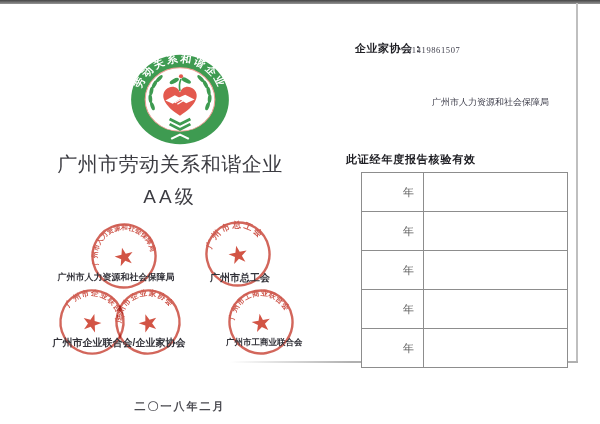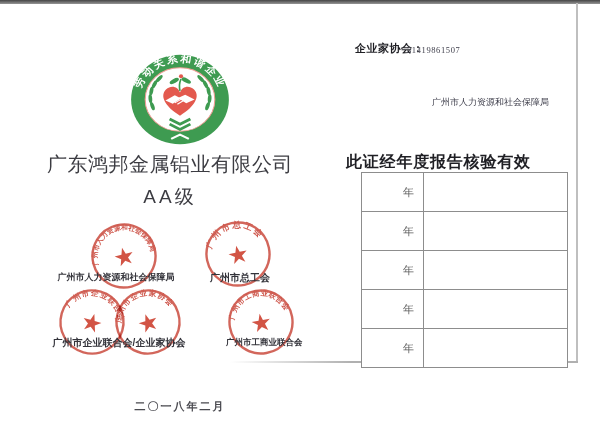--- a/index.html
+++ b/index.html
@@ -37,21 +37,21 @@
   
   .seal{position:absolute;mix-blend-mode:multiply;opacity:.9;}
   .seal-ring{fill:none;stroke:var(--seal,#c9463a);stroke-width:2.4;opacity:.92;}
   .seal-text{fill:var(--seal,#c9463a);font-weight:600;text-anchor:middle;
              font-family:"Liberation Sans",sans-serif;}
   .seal-star{font-size:24px;fill:#cd4130;text-anchor:middle;font-family:"DejaVu Sans",sans-serif;}
 
   
   .rlabel{font-size:11px;font-weight:700;color:#1f1f24;letter-spacing:0.5px;white-space:nowrap;}
   .rvalue{font-family:"Liberation Serif",serif;color:#3d3d4a;white-space:nowrap;}
-  .note{font-size:16px;font-weight:700;color:#1f1f24;letter-spacing:0.8px;white-space:nowrap;}
+  .note{font-size:11px;font-weight:700;color:#1f1f24;letter-spacing:0.8px;white-space:nowrap;}
   .vtable{border-collapse:collapse;table-layout:fixed;background:#fff;}
   .vtable td{border:1px solid #8d8d8d;height:38px;padding:0;}
   .yc{width:52px;text-align:right;padding-right:9px !important;
       font-family:"Liberation Serif",serif;font-size:11px;color:#5c5c5c;}
   .vc{width:143px;}
 </style>
 </head>
 <body>
 
 <div id="canvas">
@@ -94,21 +94,21 @@
     <g>
       <path class="stem" d="M50,41 C49,36 49.5,32 51,28.5"></path>
       <g class="leaf-g">
         <ellipse cx="44.5" cy="30.5" rx="5" ry="2.2" transform="rotate(-32 44.5 30.5)"></ellipse>
         <ellipse cx="56" cy="30" rx="5" ry="2.2" transform="rotate(30 56 30)"></ellipse>
       </g>
       <circle class="bud" cx="51" cy="25.5" r="2"></circle>
     </g>
   </svg>
 
-  <div class="title abs" style="left:20px;top:151px;width:300px">广东鸿邦金属铝业有限公司</div>
+  <div class="title abs" style="left:20px;top:151px;width:300px">广州市劳动关系和谐企业</div>
   <div class="grade abs" style="left:20px;top:184px;width:300px">AA级</div>
 
   <svg class="seal" style="left:88px;top:220px" width="72" height="72" viewBox="0 0 72 72">
     <g transform="rotate(-14 36 36)">
       <circle class="seal-ring" cx="36" cy="36" r="31.5"></circle>
       <path id="arc1" d="M14.5,53 A27,27 0 1 1 57.5,53" fill="none"></path>
       <text class="seal-text" style="font-size:6.8px"><textPath href="#arc1" startOffset="50%">广州市人力资源和社会保障局</textPath></text>
       <text class="seal-star" x="36" y="45">★</text>
     </g>
   </svg>

